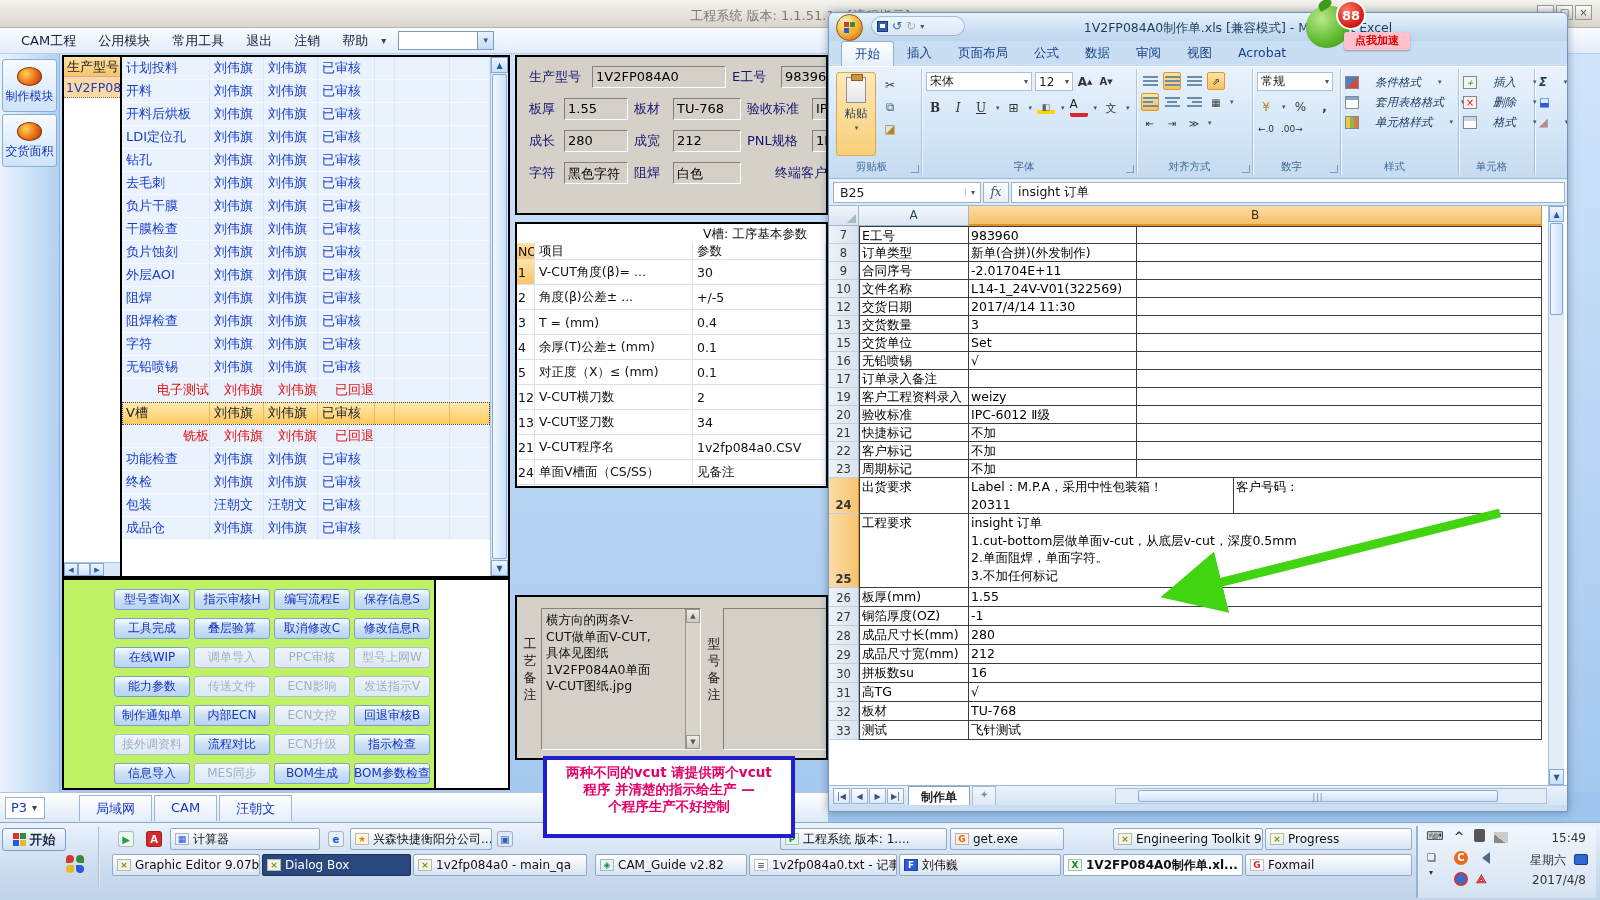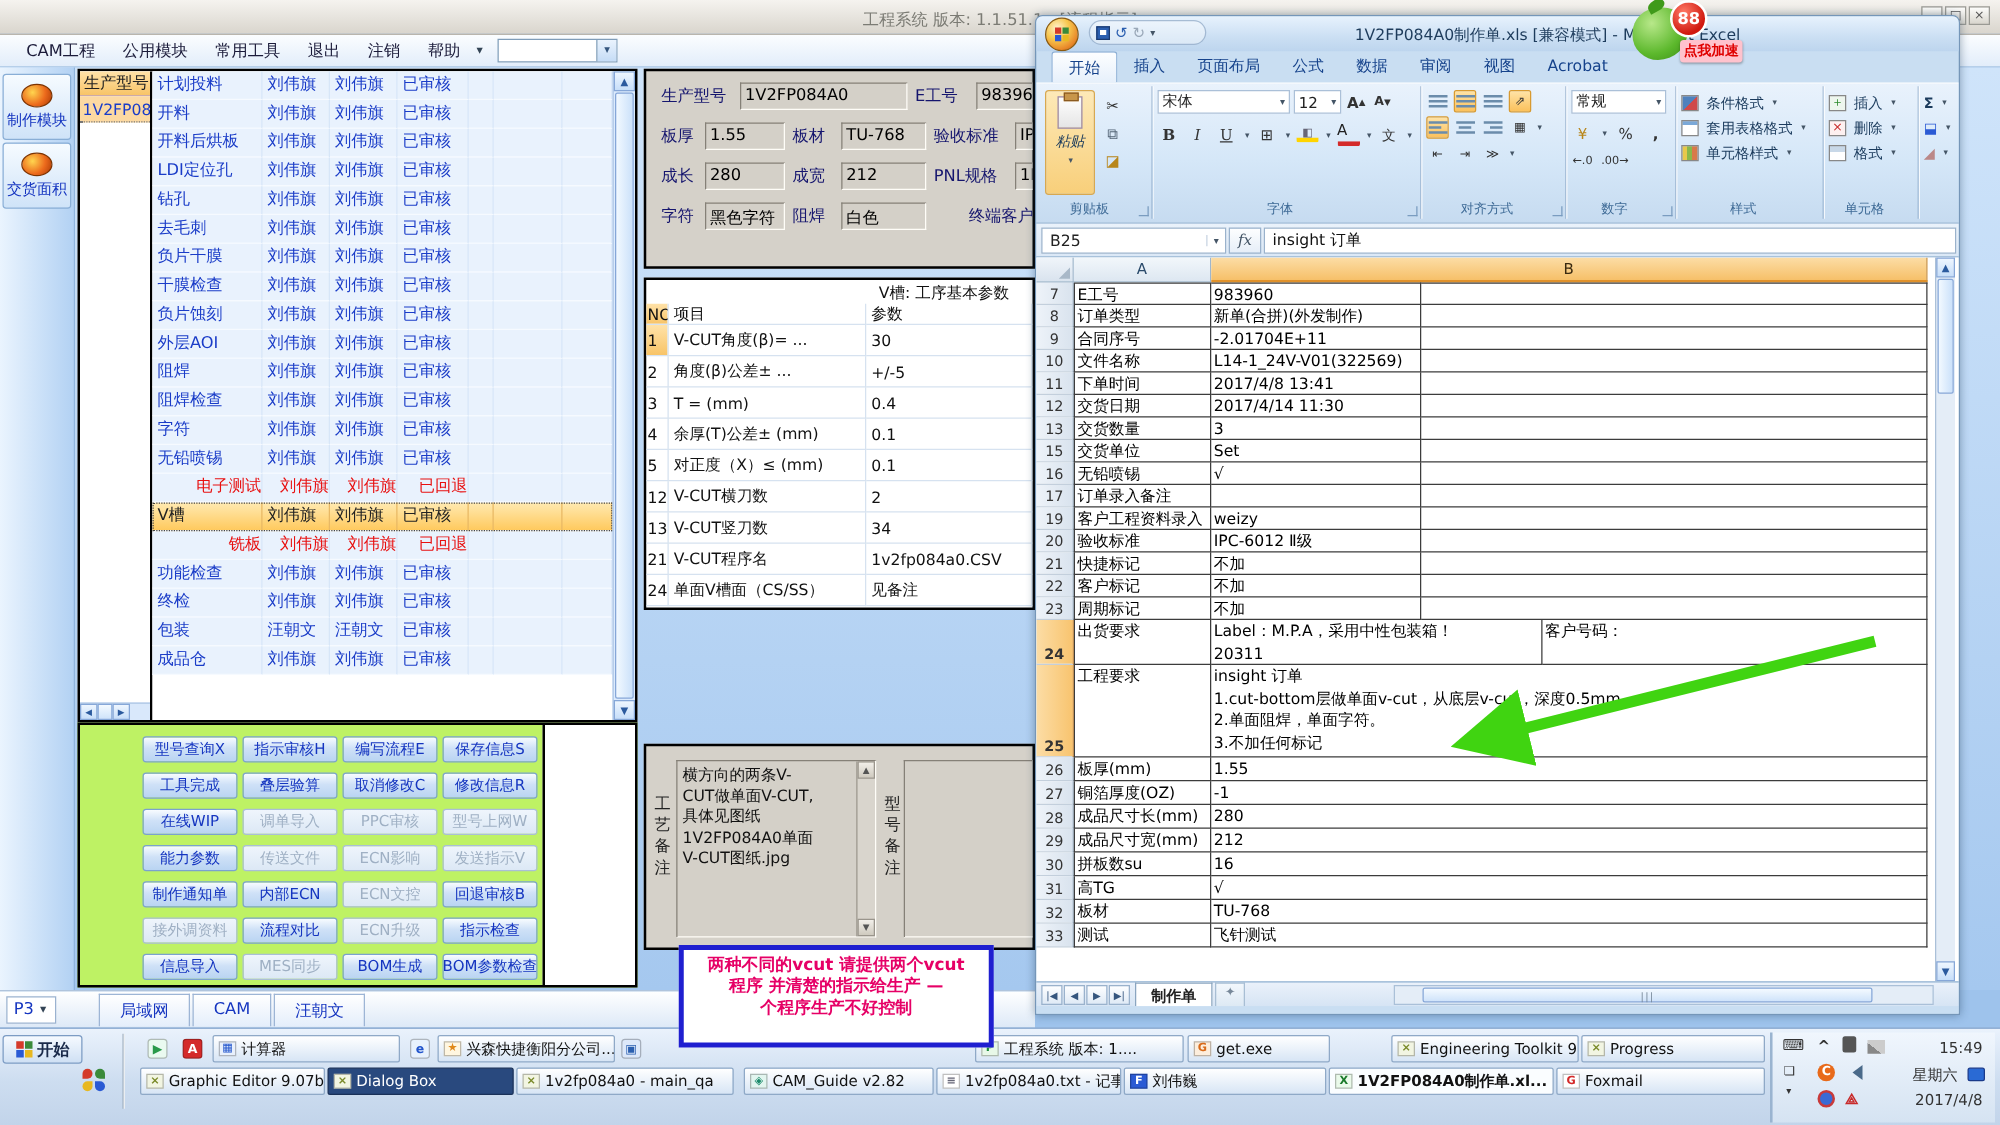--- a/index.html
+++ b/index.html
@@ -146,21 +146,21 @@
   .combo .ca { font-size:8px; color:#456; }
   .sb { min-width:18px; height:18px; display:inline-flex; align-items:center; justify-content:center;
     font-size:12px; color:#333; border-radius:2px; }
   .sb.on { background:linear-gradient(#ffe3a6,#fbc15c); border:1px solid #d89a30; }
   .mini-caret { font-size:7px; color:#456; margin-left:1px; }
   .bars { display:flex; flex-direction:column; gap:2px; width:15px; }
   .bars i { display:block; height:2px; background:#6b8cab; width:100%; }
   .bars.bl i:nth-child(2n){ width:10px; }
   .bars.bc i:nth-child(2n){ width:10px; margin:0 auto; }
   .bars.br i:nth-child(2n){ width:10px; margin-left:auto; }
-  .style-row { display:flex; align-items:center; gap:6px; font-size:11.5px; color:#1a3a5c; height:20px; white-space:nowrap; }
+  .style-row { display:flex; align-items:center; gap:16px; font-size:11.5px; color:#1a3a5c; height:20px; white-space:nowrap;font-style:italic; }
   .ic14 { width:14px; height:13px; border:1px solid #888; flex:none; }
   .paste-big { width:40px; height:84px; display:flex; flex-direction:column; align-items:center; padding-top:4px; gap:3px; }
   .clip-ic { width:20px; height:26px; background:linear-gradient(#fefefe,#e5e5e5); border:1px solid #98a; position:relative; }
   .clip-ic::before { content:""; position:absolute; left:4px; top:-4px; width:10px; height:5px; background:#c8964a; border:1px solid #8a5a20; }
   .fillbar { display:inline-block; width:13px; height:12px; border-bottom:4px solid #ffd400; color:#667; font-size:9px; text-align:center; }
   .fcbar { display:inline-block; font-size:12px; line-height:10px; border-bottom:4px solid #d42a2a; color:#222; }
 
   .fbar { position:absolute; left:0; top:166px; right:0; height:27px; background:linear-gradient(#eaf2fb,#dbe8f6);
     border-bottom:1px solid #9cb8d4; display:flex; align-items:center; padding:0 2px 0 4px; gap:2px; }
   .namebox { width:148px; height:21px; background:#fff; border:1px solid #9ab2cc; font-size:12.5px; color:#222;
@@ -240,21 +240,21 @@
     font-size:13.5px; font-weight:bold; color:#e60066; line-height:17px; white-space:nowrap; overflow:hidden; }
   #green-arrow { position:absolute; left:1100px; top:495px; z-index:50; }
   #mascot { position:absolute; left:1300px; top:0; width:120px; height:58px; z-index:70; }
   .blob { position:absolute; left:6px; top:6px; width:44px; height:42px; border-radius:50% 46% 55% 48%;
     background:radial-gradient(circle at 35% 30%, #b8e88a, #5cb82c 60%, #3a8a14); }
   .leaf { position:absolute; left:18px; top:0; width:14px; height:9px; border-radius:50% 50% 50% 0;
     background:#3f9a1a; transform:rotate(-28deg); }
   .badge { position:absolute; left:36px; top:0; width:30px; height:30px; border-radius:50%;
     background:radial-gradient(circle at 35% 30%, #ff7a66, #d01910 70%); border:2px solid #fff;
     color:#fff; font-size:13px; font-weight:bold; display:flex; align-items:center; justify-content:center; }
-  .bubble { position:absolute; left:44px; top:32px; width:50px; height:18px; background:#ffc2cd; border-radius:3px;
+  .bubble { position:absolute; left:44px; top:32px; width:66px; height:18px; background:#ffc2cd; border-radius:3px;
     color:#e00000; font-size:11px; font-weight:bold; text-align:center; line-height:18px; box-shadow:0 1px 2px rgba(0,0,0,.3); }
 </style>
 </head>
 <body>
 
 <div id="screen">
 
   <div class="titlebar">
     <div class="title-text">工程系统 版本: 1.1.51.1 - [流程指示]</div>
     <div class="win-btns">
@@ -692,21 +692,21 @@
         <div class="rtab">公式</div>
         <div class="rtab">数据</div>
         <div class="rtab">审阅</div>
         <div class="rtab">视图</div>
         <div class="rtab">Acrobat</div>
       </div>
 
     <div class="ribbon">
       <div class="rgroup" style="width:90px;">
         <div style="display:flex;">
-          <div class="paste-big" style="background:linear-gradient(#fde9b8,#f8cf7a);border:1px solid #d8a850;border-radius:3px;font-style:italic;">
+          <div class="paste-big" style="background:linear-gradient(#fde9b8,#f8cf7a);border:1px solid #d8a850;border-radius:3px;">
             <span class="clip-ic"></span>
             <span style="font-size:11.5px;color:#1a3a5c;">粘贴</span>
             <span class="mini-caret">▾</span>
           </div>
           <div style="display:flex;flex-direction:column;gap:4px;margin-left:5px;padding-top:4px;">
             <span class="sb">✂</span>
             <span class="sb" style="color:#567;">⧉</span>
             <span class="sb" style="color:#b8861a;">◪</span>
           </div>
         </div>
@@ -909,26 +909,20 @@
           <div class="sh-row" style="height: 18px;">
             <div class="sh-gut">9</div>
             <div class="shc sh-a">合同序号</div>
             <div class="shc sh-b1">-2.01704E+11</div>
             <div class="shc sh-rest"></div>
           </div>
           <div class="sh-row" style="height: 18px;">
             <div class="sh-gut">10</div>
             <div class="shc sh-a">文件名称</div>
             <div class="shc sh-b1">L14-1_24V-V01(322569)</div>
-            <div class="shc sh-rest"></div>
-          </div>
-          <div class="sh-row" style="height: 18px;">
-            <div class="sh-gut">11</div>
-            <div class="shc sh-a">下单时间</div>
-            <div class="shc sh-b1">2017/4/8 13:41</div>
             <div class="shc sh-rest"></div>
           </div>
           <div class="sh-row" style="height: 18px;">
             <div class="sh-gut">12</div>
             <div class="shc sh-a">交货日期</div>
             <div class="shc sh-b1">2017/4/14 11:30</div>
             <div class="shc sh-rest"></div>
           </div>
           <div class="sh-row" style="height: 18px;">
             <div class="sh-gut">13</div>

